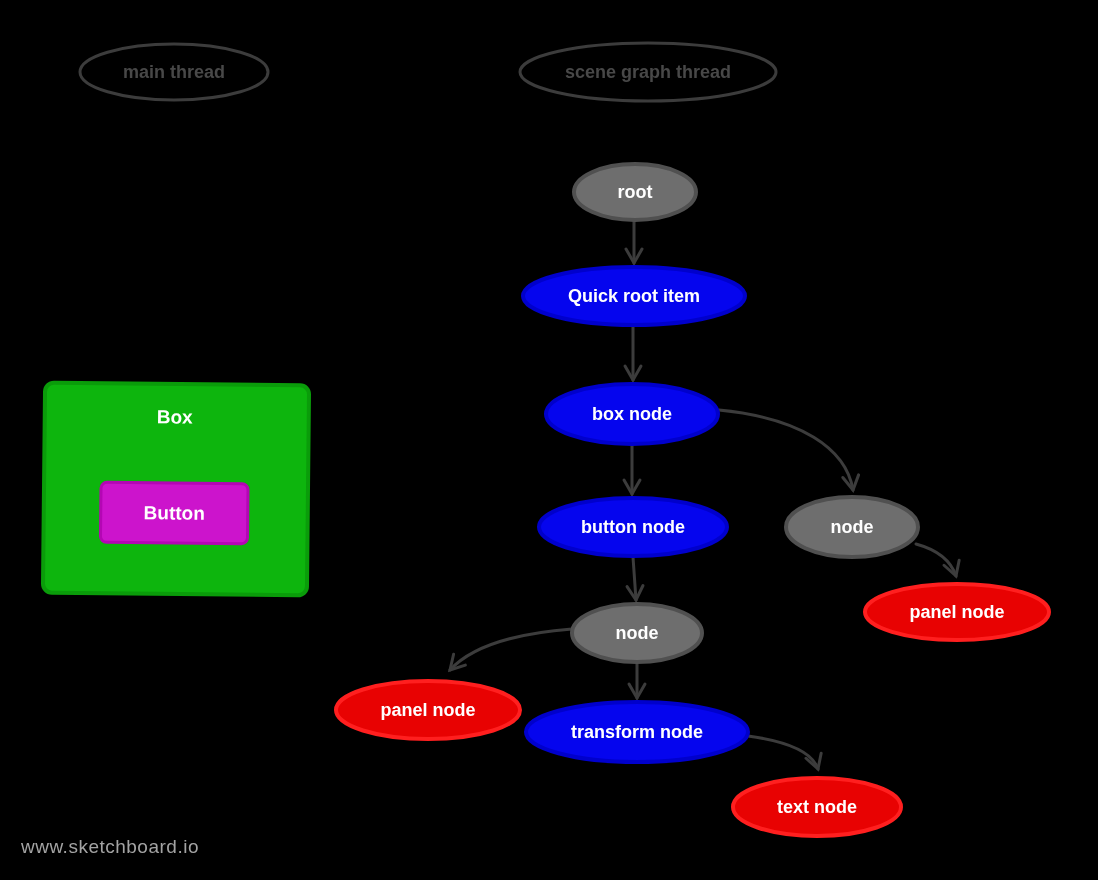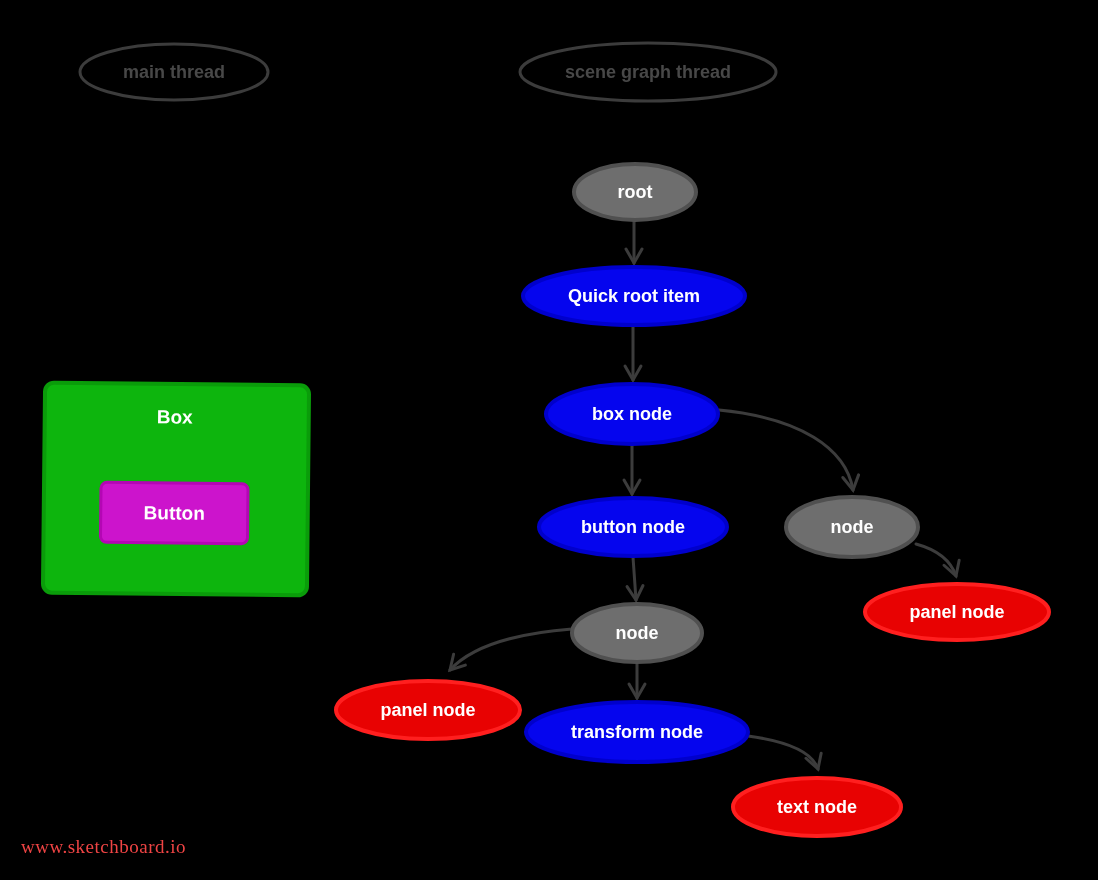--- a/index.html
+++ b/index.html
@@ -119,14 +119,14 @@
       </g>
       <g>
         <ellipse cx="637" cy="732" rx="111" ry="30" class="node-ellipse" fill="#0505ee" stroke="#0000cc"></ellipse>
         <text x="637" y="732" class="node-label" fill="#ffffff" dominant-baseline="central">transform node</text>
       </g>
       <g>
         <ellipse cx="817" cy="807" rx="84" ry="29" class="node-ellipse" fill="#e80202" stroke="#ff1f1f"></ellipse>
         <text x="817" y="807" class="node-label" fill="#ffffff" dominant-baseline="central">text node</text>
       </g>
     </svg>
-  <div id="footer" style="color: #ef4444; font-family: Liberation Serif, serif;">www.sketchboard.io</div>
+  <div id="footer" style="color: #a3a3a3;">www.sketchboard.io</div>
 </div>
 
 </body></html>

